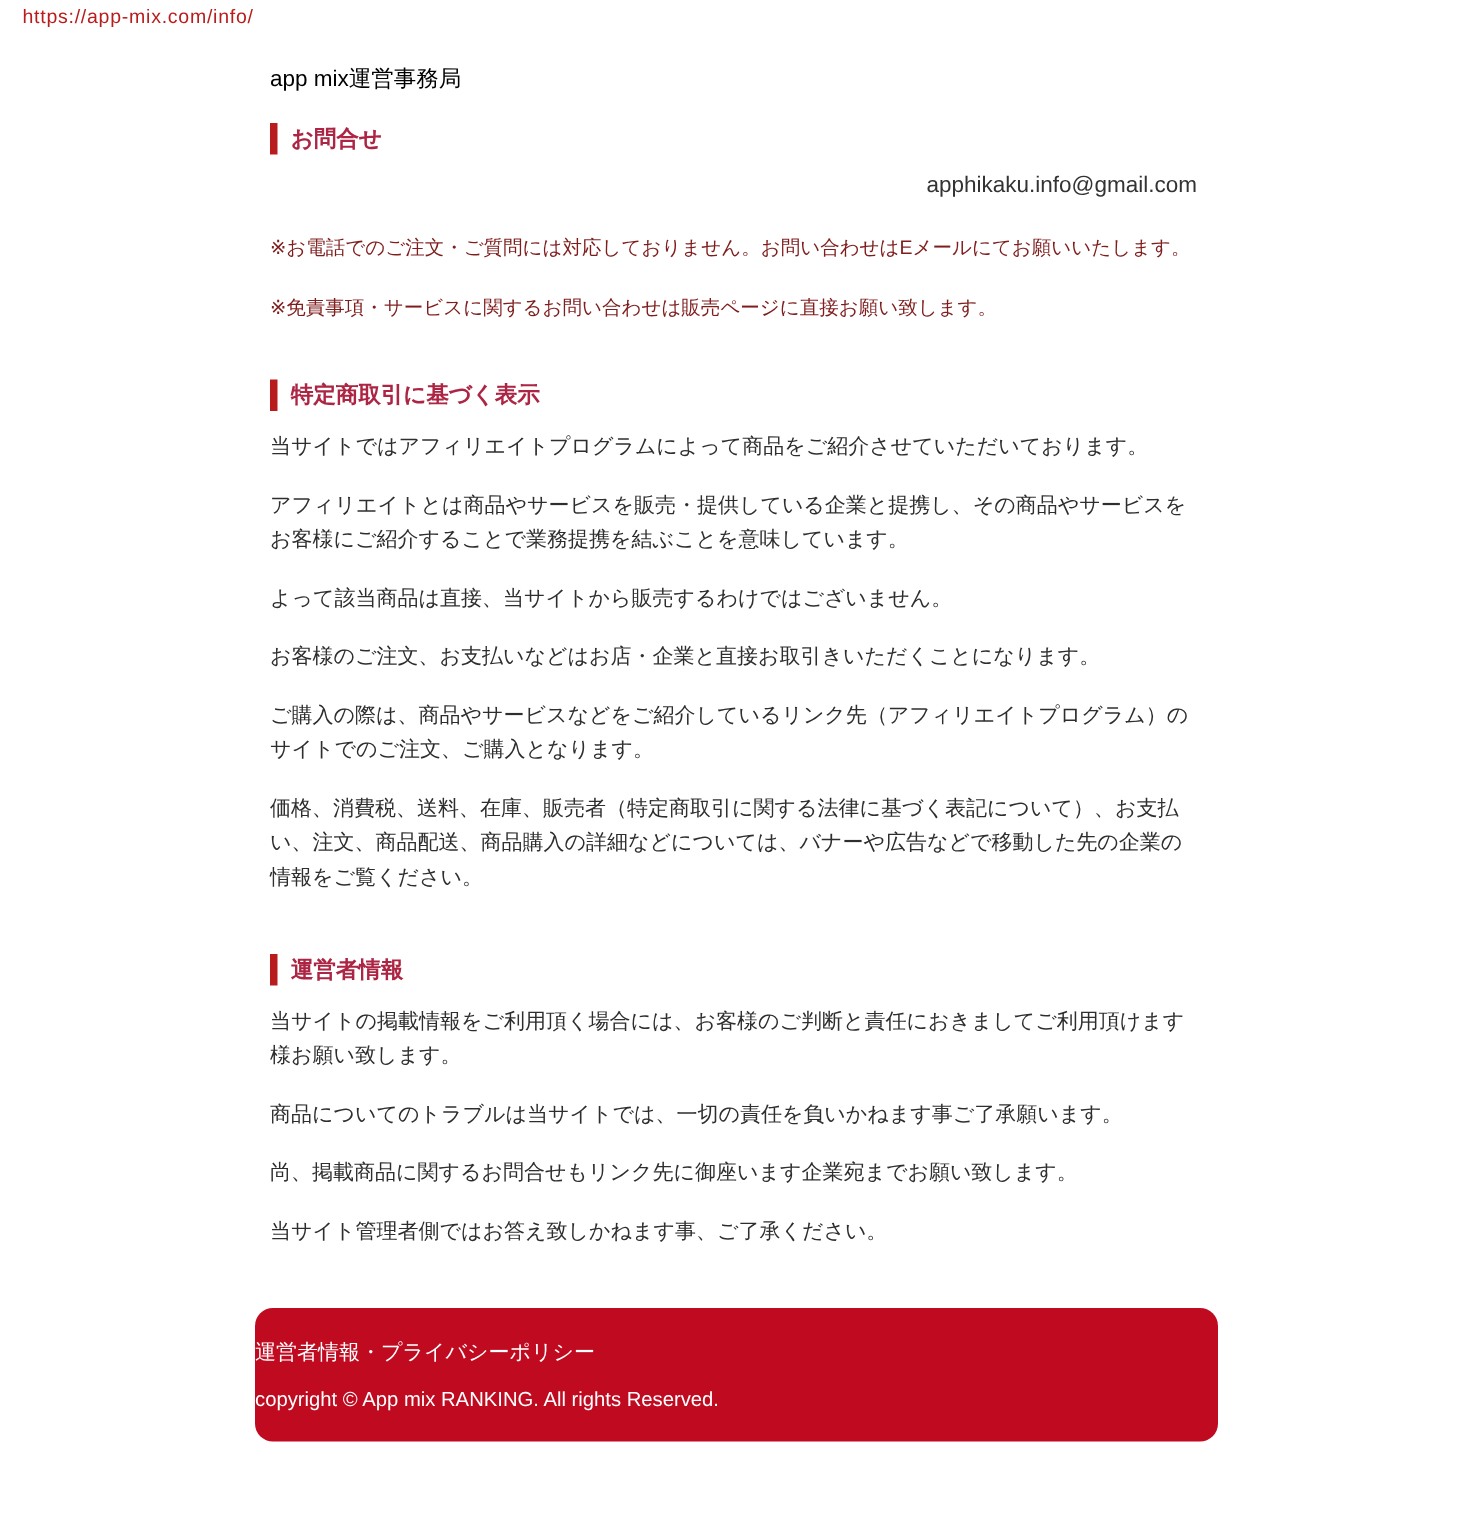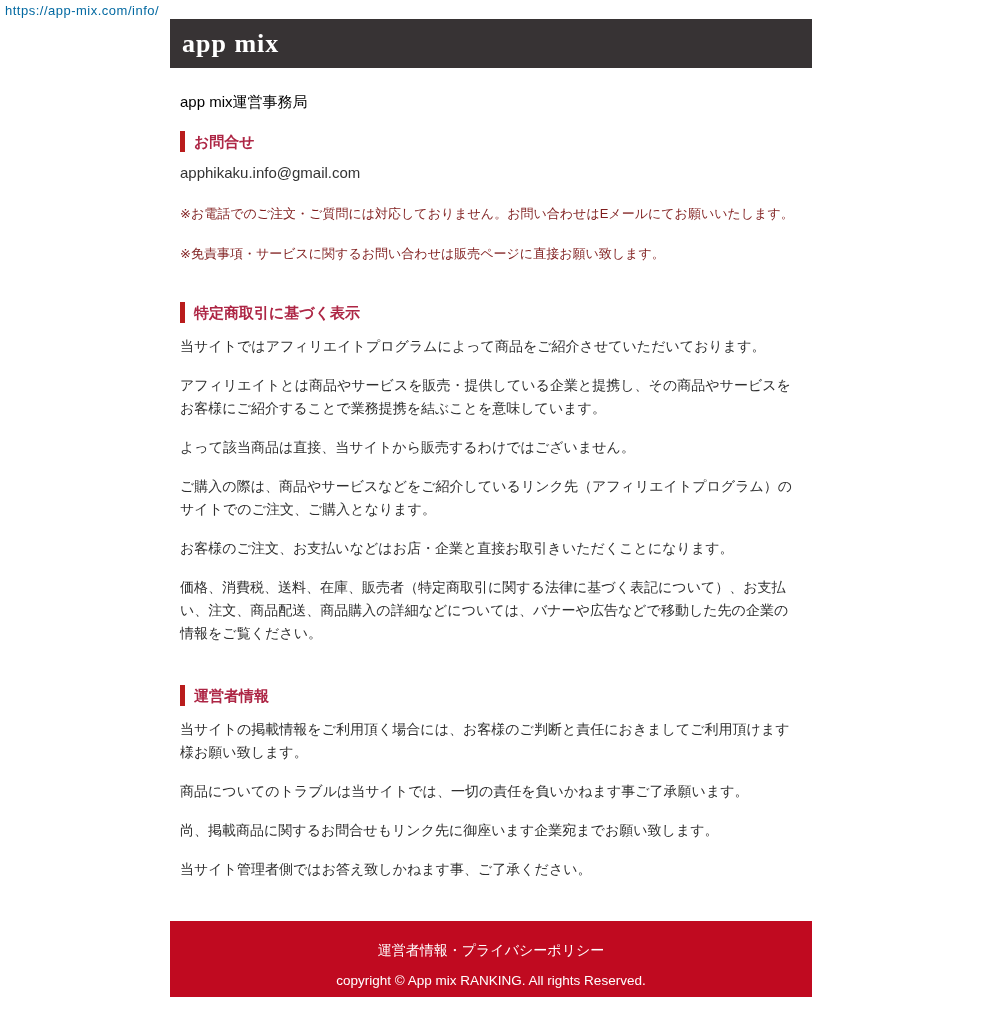--- a/index.html
+++ b/index.html
@@ -6,23 +6,23 @@
   html, body {
     background: #ffffff;
     font-family: "Liberation Sans", "DejaVu Sans", sans-serif;
     color: #333333;
   }
   body { width: 983px; min-height: 1013px; position: relative; }
 
   .url-text {
     position: absolute;
     top: 3px;
-    left: 5px;
+    left: 15px;
     font-size: 13px;
-    color: #0369a1;
+    color: #b91c1c;
     letter-spacing: 0.5px;
   }
 
   .page {
     width: 642px;
     margin-left: 170px;
     padding-top: 19px;
   }
 
   .site-header {
@@ -58,43 +58,45 @@
     line-height: 21px;
     color: #ad2544;
   }
   .section-heading.first { margin-top: 20px; }
 
   .email {
     margin-top: 12px;
     font-size: 15px;
     line-height: 18px;
     color: #333333;
+    text-align: right;
   }
 
   .note {
     margin-top: 23px;
     font-size: 13px;
     line-height: 17px;
     color: #7f1d1d;
   }
 
   .para {
     margin-top: 16px;
     font-size: 14px;
     line-height: 23px;
     color: #2e2e2e;
   }
   .para.first { margin-top: 12px; }
 
   .site-footer {
     margin-top: 40px;
     background: #c00a20;
-    height: 76px;
-    text-align: center;
+    height: 89px;
+    text-align: left;
     padding-top: 20px;
+    border-radius: 12px;
   }
   .footer-link {
     display: inline-block;
     color: #ffffff;
     font-size: 14px;
     line-height: 18px;
     text-decoration: none;
     cursor: pointer;
   }
   .footer-copyright {
@@ -104,42 +106,39 @@
     line-height: 17px;
   }
 </style>
 </head>
 <body>
 
 <div class="url-text">https://app-mix.com/info/</div>
 
 <div class="page">
 
-  <div class="site-header">
-    <span class="site-logo">app mix</span>
-  </div>
 
   <div class="content">
 
     <p class="operator">app mix運営事務局</p>
 
     <div>
       <h2 class="section-heading first">お問合せ</h2>
       <p class="email">apphikaku.info@gmail.com</p>
       <p class="note">※お電話でのご注文・ご質問には対応しておりません。お問い合わせはEメールにてお願いいたします。</p>
       <p class="note">※免責事項・サービスに関するお問い合わせは販売ページに直接お願い致します。</p>
     </div>
 
     <div>
       <h2 class="section-heading">特定商取引に基づく表示</h2>
       <p class="para first">当サイトではアフィリエイトプログラムによって商品をご紹介させていただいております。</p>
       <p class="para">アフィリエイトとは商品やサービスを販売・提供している企業と提携し、その商品やサービスをお客様にご紹介することで業務提携を結ぶことを意味しています。</p>
       <p class="para">よって該当商品は直接、当サイトから販売するわけではございません。</p>
+      <p class="para">お客様のご注文、お支払いなどはお店・企業と直接お取引きいただくことになります。</p>
       <p class="para">ご購入の際は、商品やサービスなどをご紹介しているリンク先（アフィリエイトプログラム）のサイトでのご注文、ご購入となります。</p>
-      <p class="para">お客様のご注文、お支払いなどはお店・企業と直接お取引きいただくことになります。</p>
       <p class="para">価格、消費税、送料、在庫、販売者（特定商取引に関する法律に基づく表記について）、お支払い、注文、商品配送、商品購入の詳細などについては、バナーや広告などで移動した先の企業の情報をご覧ください。</p>
     </div>
 
     <div>
       <h2 class="section-heading">運営者情報</h2>
       <p class="para first">当サイトの掲載情報をご利用頂く場合には、お客様のご判断と責任におきましてご利用頂けます様お願い致します。</p>
       <p class="para">商品についてのトラブルは当サイトでは、一切の責任を負いかねます事ご了承願います。</p>
       <p class="para">尚、掲載商品に関するお問合せもリンク先に御座います企業宛までお願い致します。</p>
       <p class="para">当サイト管理者側ではお答え致しかねます事、ご了承ください。</p>
     </div>

